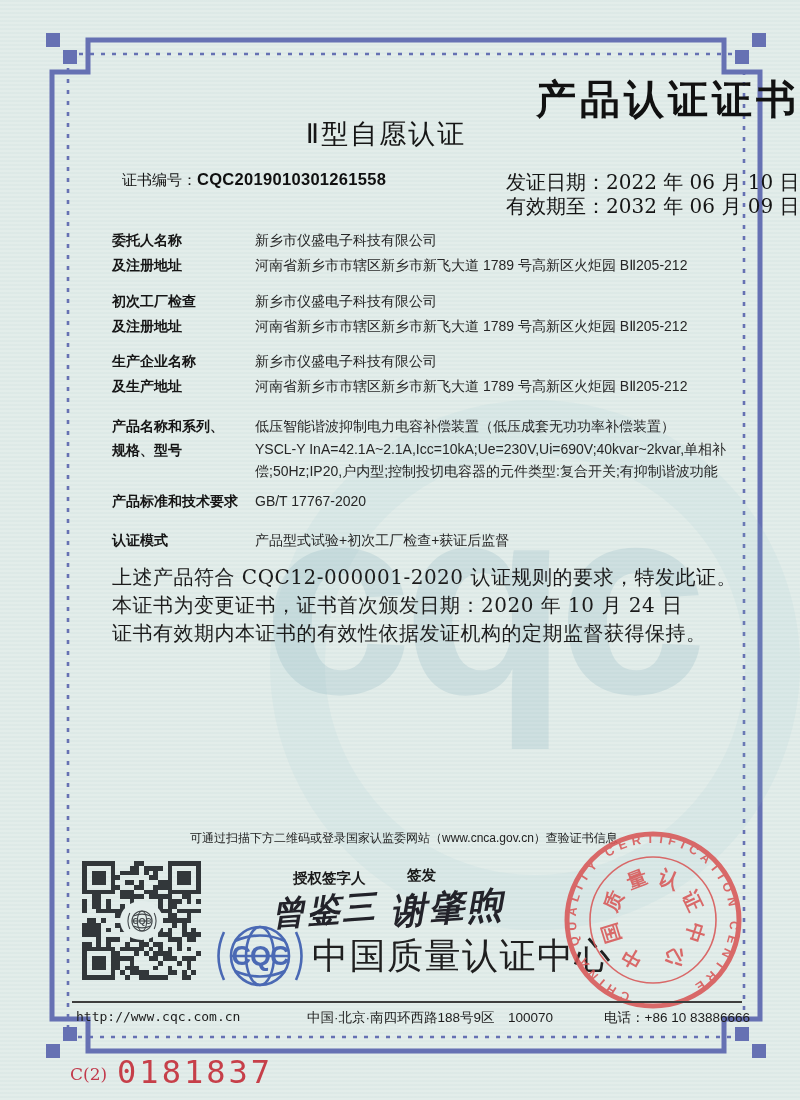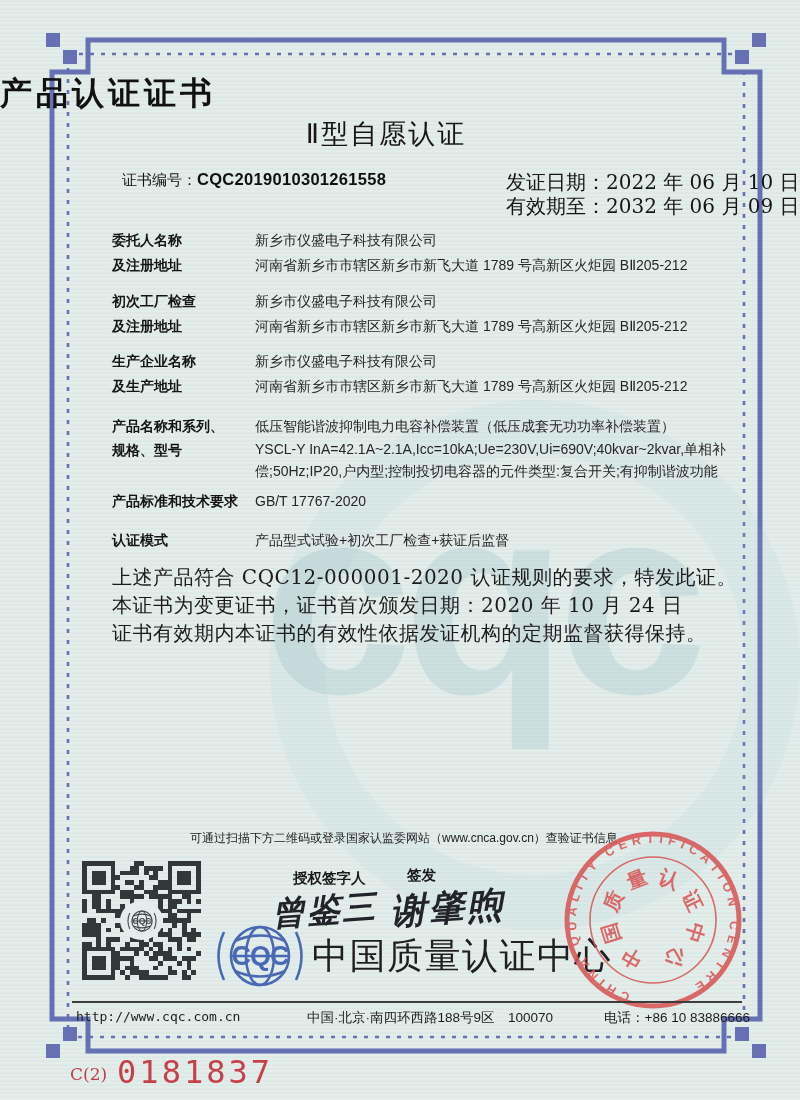--- a/index.html
+++ b/index.html
@@ -22,22 +22,22 @@
     left:180px;top:400px;width:600px;height:400px;
     display:flex;align-items:center;justify-content:center;
     color:rgba(125,170,185,.20);font-weight:bold;font-size:270px;
     letter-spacing:-10px;pointer-events:none;user-select:none;
   }
   .watermark-ring{
     left:270px;top:400px;width:420px;height:420px;border-radius:50%;
     border:55px solid rgba(150,195,205,.10);pointer-events:none;
   }
   
-  .title{left:0;top:72px;width:800px;text-align:left;
-    font-size:32px;font-weight:bold;letter-spacing:4px;color:#111;}
+  .title{left:0;top:72px;width:800px;text-align:right;
+    font-size:40px;font-weight:bold;letter-spacing:4px;color:#111;}
   .subtitle{left:0;top:116px;width:772px;text-align:center;
     font-size:27px;color:#161616;letter-spacing:2px;}
   .kai{font-family:"DejaVu Serif","Liberation Serif",serif;}
   .certno-row{left:122px;top:170px;font-size:15px;color:#141414;}
   .certno-row .num{font-family:"Liberation Sans",sans-serif;font-size:16.5px;font-weight:bold;color:#101010;letter-spacing:.3px;}
   .dates{left:506px;top:170px;font-size:20px;color:#141414;line-height:24px;white-space:nowrap;}
   
   .flabel{font-weight:bold;font-size:14px;color:#151515;line-height:25px;}
   .fvalue{font-size:14px;color:#262626;line-height:25px;}
   .party .flabel{float:left;width:143px;}

